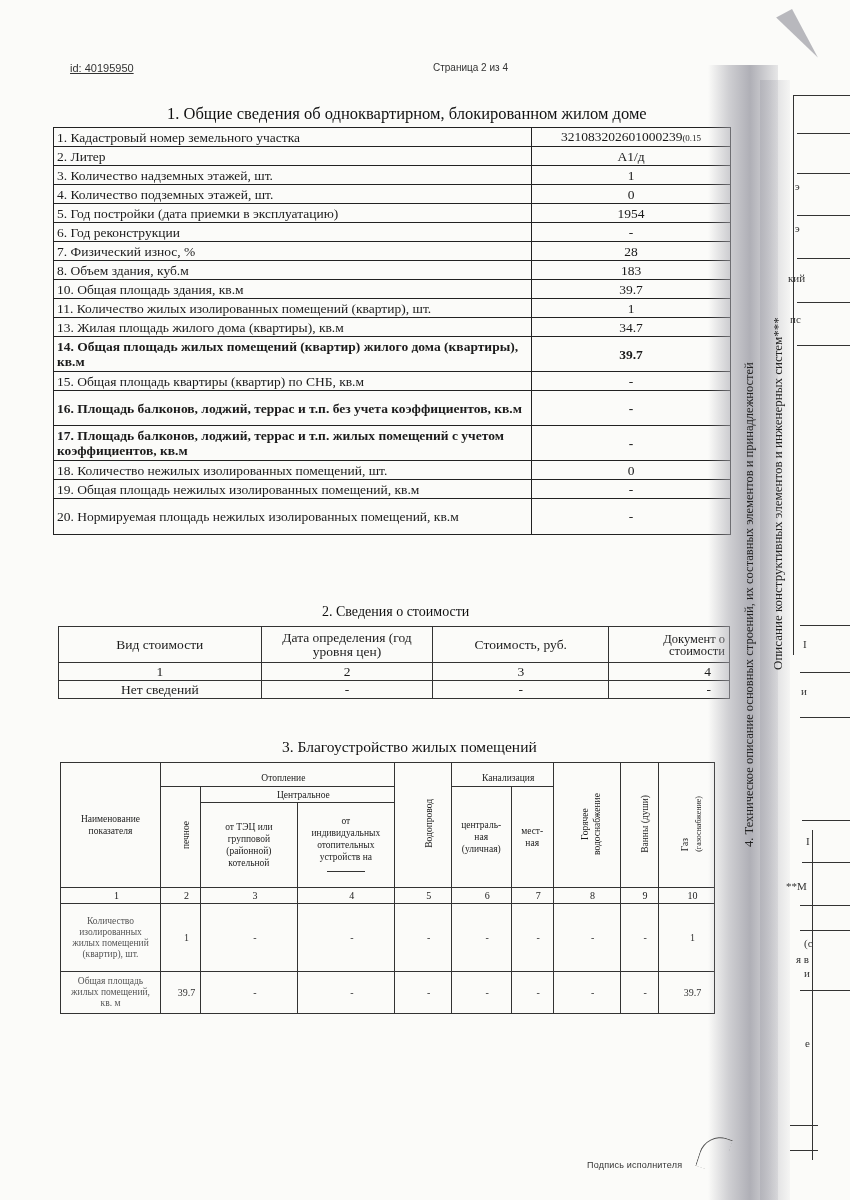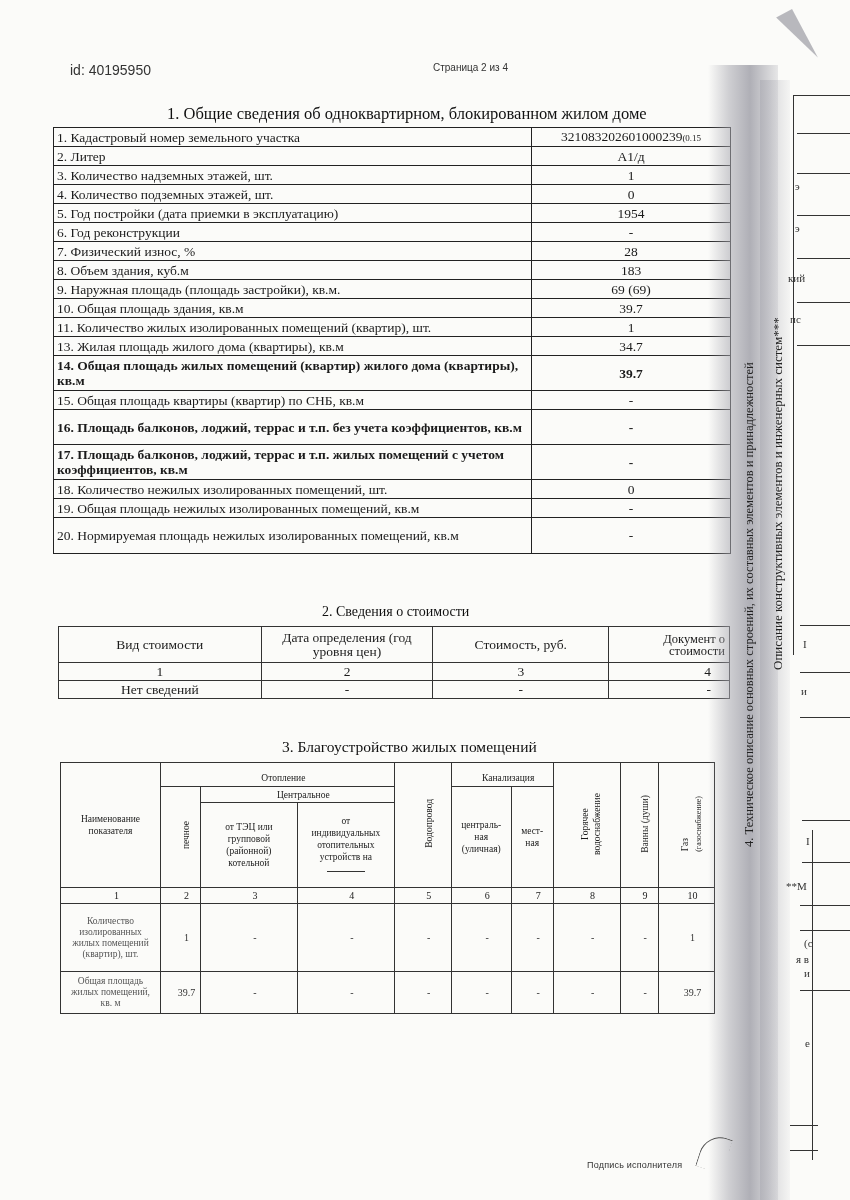--- a/index.html
+++ b/index.html
@@ -6,21 +6,21 @@
     html, body { width: 850px; height: 1200px; overflow: hidden; }
     body {
       background: #fbfbf9;
       font-family: "Liberation Serif", "DejaVu Serif", serif;
       color: #1b1b1b;
       position: relative;
     }
     .page { position: absolute; left: 0; top: 0; width: 850px; height: 1200px; }
 
     
-    .doc-id { position: absolute; left: 70px; top: 62px; font-family: "Liberation Sans", sans-serif; font-size: 14px; color: #333; }
+    .doc-id { position: absolute; left: 70px; top: 62px; font-family: "Liberation Sans", sans-serif; font-size: 11px; color: #333; text-decoration: underline; }
     .page-num { position: absolute; left: 385px; top: 62px; font-family: "Liberation Sans", sans-serif; font-size: 10px; color: #333; margin-left: 48px; }
 
     .section-title { position: absolute; font-size: 16px; white-space: nowrap; color: #111; }
     .s1-title { left: 167px; top: 104px; font-size: 16.5px; }
     .s2-title { left: 322px; top: 604px; font-size: 14px; }
     .s3-title { left: 282px; top: 738px; font-size: 15.5px; }
 
     
     .t1 { position: absolute; left: 53px; top: 127px; width: 678px; border-collapse: collapse; font-size: 13.5px; }
     .t1 td { border: 1px solid #222; padding: 0 3px; line-height: 15px; vertical-align: middle; }
@@ -112,24 +112,20 @@
           <td class="lbl">6. Год реконструкции</td>
           <td class="val">-</td>
         </tr>
       <tr>
           <td class="lbl">7. Физический износ, %</td>
           <td class="val">28</td>
         </tr>
       <tr>
           <td class="lbl">8. Объем здания, куб.м</td>
           <td class="val">183</td>
-        </tr>
-      <tr>
-          <td class="lbl">9. Наружная площадь (площадь застройки), кв.м.</td>
-          <td class="val">69 (69)</td>
         </tr>
       <tr>
           <td class="lbl">10. Общая площадь здания, кв.м</td>
           <td class="val">39.7</td>
         </tr>
       <tr>
           <td class="lbl">11. Количество жилых изолированных помещений (квартир), шт.</td>
           <td class="val">1</td>
         </tr>
       <tr>

